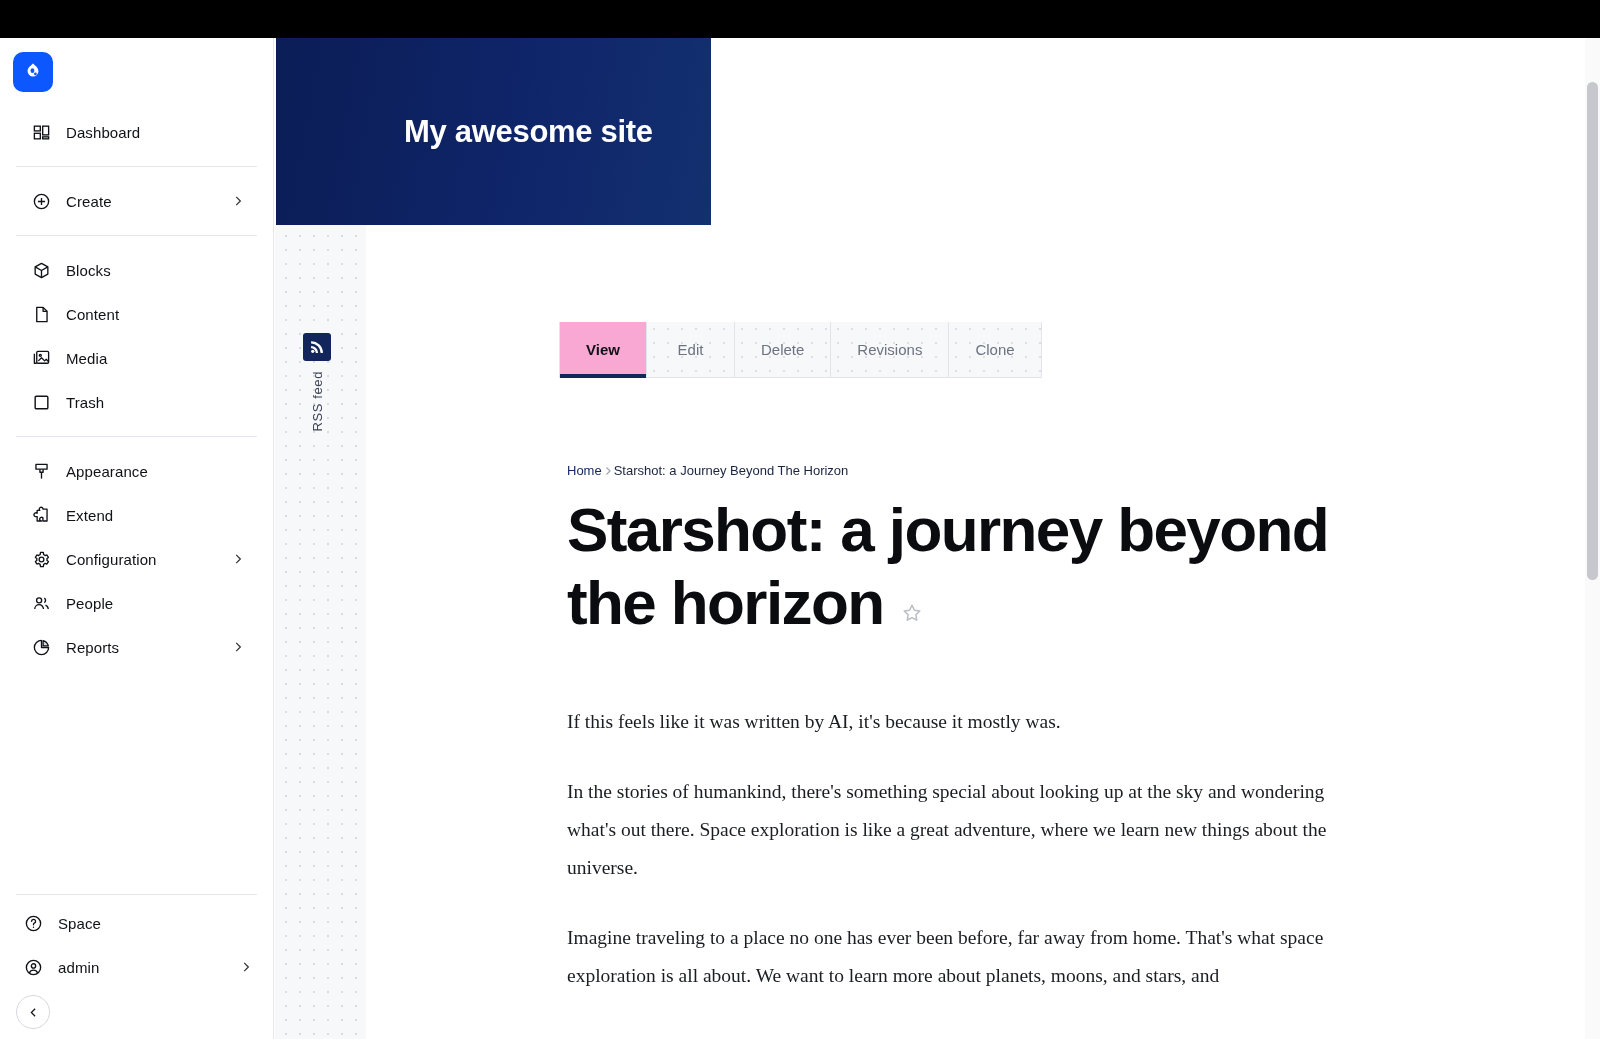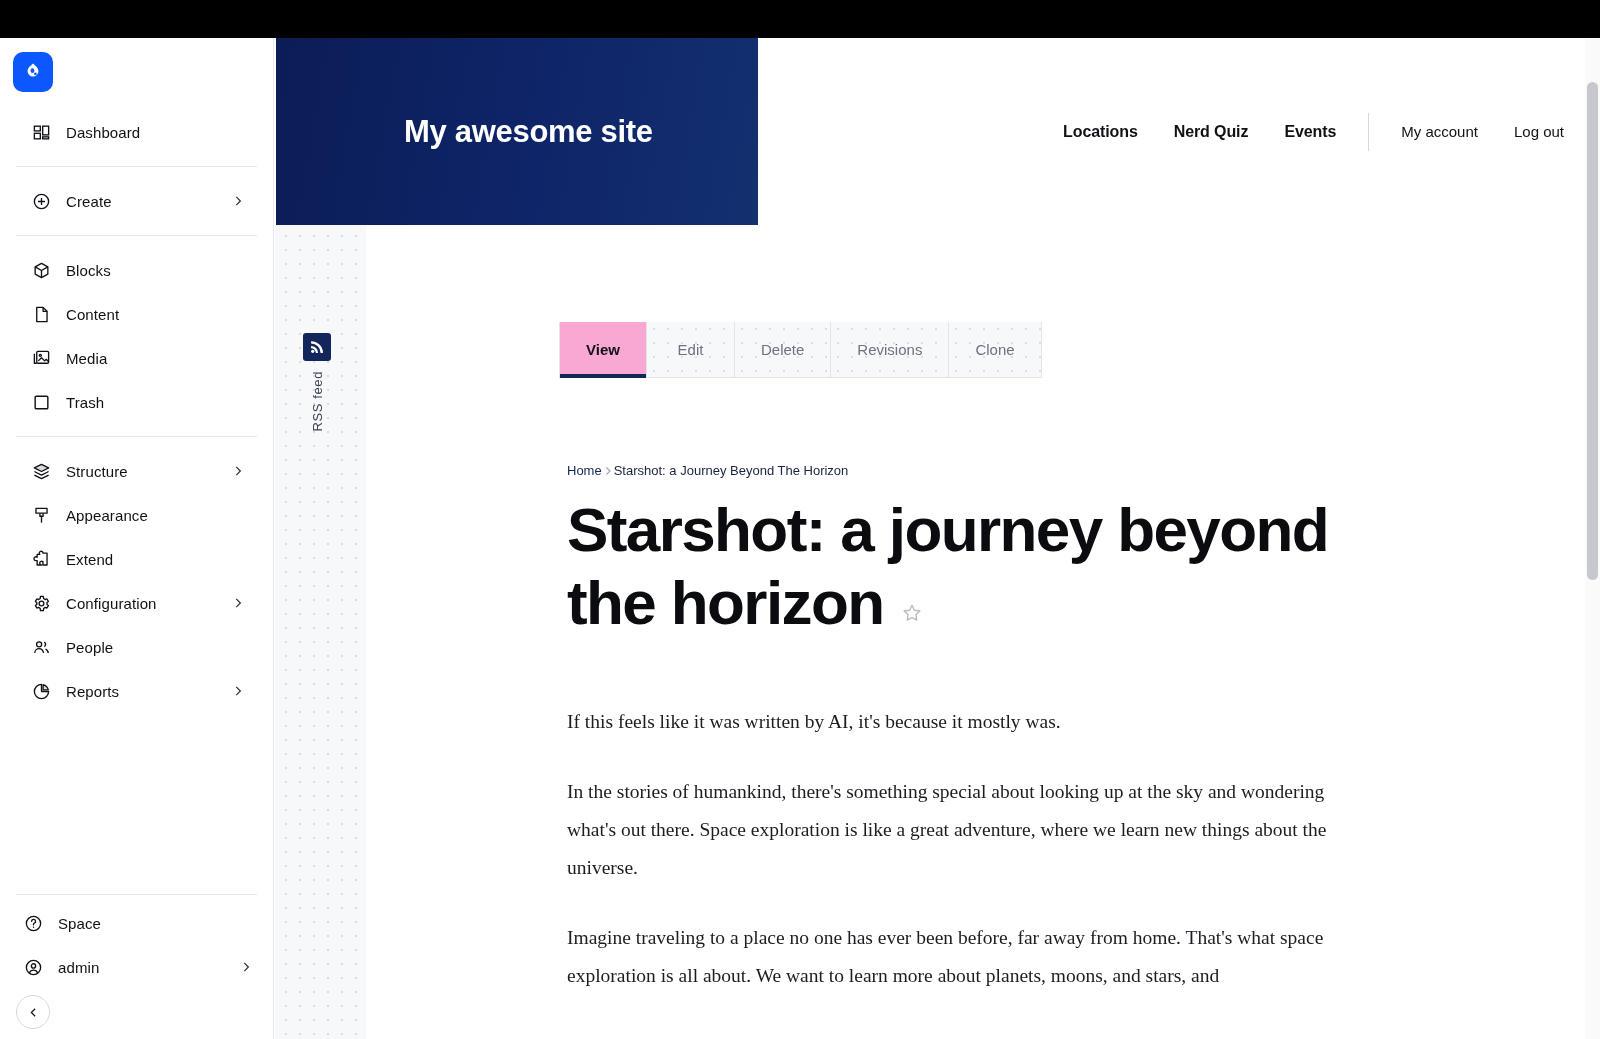--- a/index.html
+++ b/index.html
@@ -88,21 +88,21 @@
   .rss-text {
     margin-top: 10px;
     writing-mode: vertical-rl;
     transform: rotate(180deg);
     font-size: 13px; color: #3b4252; letter-spacing: .6px;
   }
 
   
   .site-head {
     position: absolute; left: 1px; top: 0;
-    width: 482px; height: 187px;
+    width: 435px; height: 187px;
     background: linear-gradient(100deg, #0b1d56 0%, #0f2569 55%, #13306f 100%);
     display: flex; align-items: center;
   }
   .site-title {
     color: #ffffff;
     font-size: 31px; font-weight: 700;
     letter-spacing: -.3px;
     margin-left: 128px;
   }
   .site-nav {
@@ -288,35 +288,20 @@
       <span class="nav-label">Trash</span>
     </div>
   </div>
 
   <div class="nav-sep"></div>
 
   <div class="nav-group">
     <div class="nav-item">
       <span class="nav-ico">
         <svg width="19" height="19" viewBox="0 0 24 24" fill="none" stroke="#111217" stroke-width="1.7" stroke-linejoin="round">
-          <path d="M12 3l9 4.5-9 4.5-9-4.5z" fill="#d9dbe1"></path>
-            <path d="M3 12l9 4.5 9-4.5"></path>
-            <path d="M3 16.5L12 21l9-4.5"></path>
-        </svg>
-      </span>
-      <span class="nav-label">Structure</span>
-      <span class="nav-chev">
-        <svg width="14" height="14" viewBox="0 0 24 24" fill="none" stroke="#111217" stroke-width="2.2">
-            <path d="M9 5l7 7-7 7"></path>
-          </svg>
-      </span>
-    </div>
-    <div class="nav-item">
-      <span class="nav-ico">
-        <svg width="19" height="19" viewBox="0 0 24 24" fill="none" stroke="#111217" stroke-width="1.7" stroke-linejoin="round">
           <path d="M5 3h14v6H5z"></path>
             <path d="M10 9v4h4V9"></path>
             <path d="M12 13v8"></path>
         </svg>
       </span>
       <span class="nav-label">Appearance</span>
     </div>
     <div class="nav-item">
       <span class="nav-ico">
         <svg width="19" height="19" viewBox="0 0 24 24" fill="none" stroke="#111217" stroke-width="1.7" stroke-linejoin="round">
@@ -415,32 +400,20 @@
         <path d="M4.1 4.2v3.1A12.7 12.7 0 0 1 16.8 20h3.1A15.8 15.8 0 0 0 4.1 4.2z"></path>
       </svg>
     </div>
     <div class="rss-text">RSS feed</div>
   </div>
 
   <div class="site-head">
     <div class="site-title">My awesome site</div>
   </div>
 
-  <div class="site-nav">
-    <div class="nav-main">
-      <a>Locations</a>
-      <a>Nerd Quiz</a>
-      <a>Events</a>
-    </div>
-    <div class="nav-div"></div>
-    <div class="nav-user">
-      <a>My account</a>
-      <a>Log out</a>
-    </div>
-  </div>
 
   <div class="tabs">
     <div class="tab active">
       <span>View</span>
     </div>
     <div class="tab">
       <span>Edit</span>
     </div>
     <div class="tab">
       <span>Delete</span>

